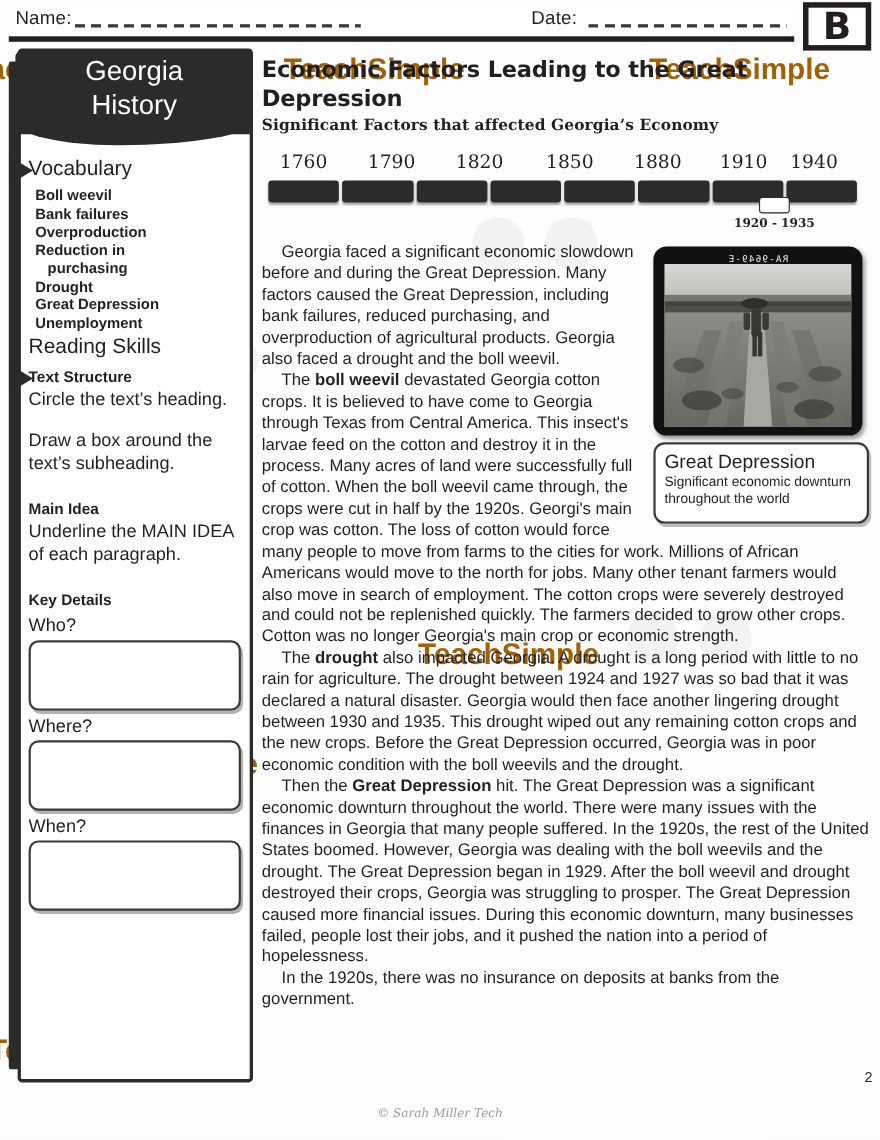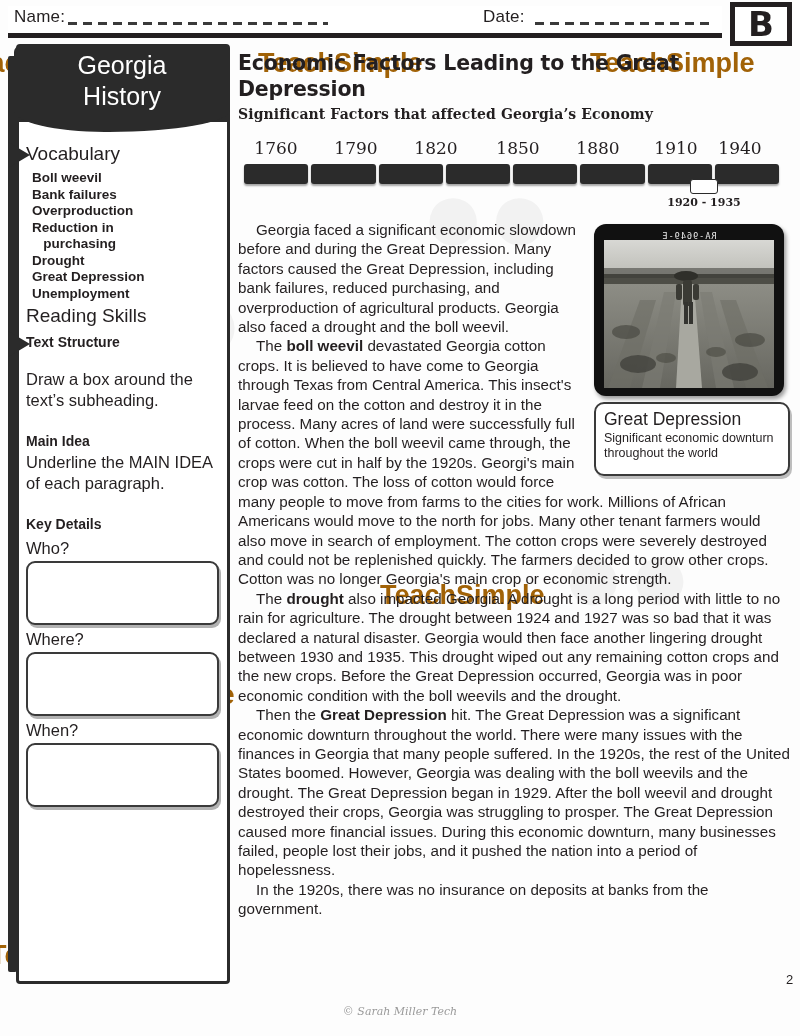--- a/index.html
+++ b/index.html
@@ -431,20 +431,21 @@
         <li>Overproduction</li>
         <li>Reduction in
    purchasing</li>
         <li>Drought</li>
         <li>Great Depression</li>
         <li>Unemployment</li>
       </ul>
 
       <div class="sec-head">Reading Skills</div>
       <div class="sub-head">Text Structure</div>
+      <div class="instr">Circle the text’s heading.</div>
       <div class="gap"></div>
       <div class="instr">Draw a box around the text’s subheading.</div>
       <div class="gap"></div>
       <div class="sub-head">Main Idea</div>
       <div class="instr">Underline the MAIN IDEA of each paragraph.</div>
       <div class="gap"></div>
       <div class="sub-head">Key Details</div>
 
       <div class="q-label">Who?</div>
       <div class="answer-box"></div>

